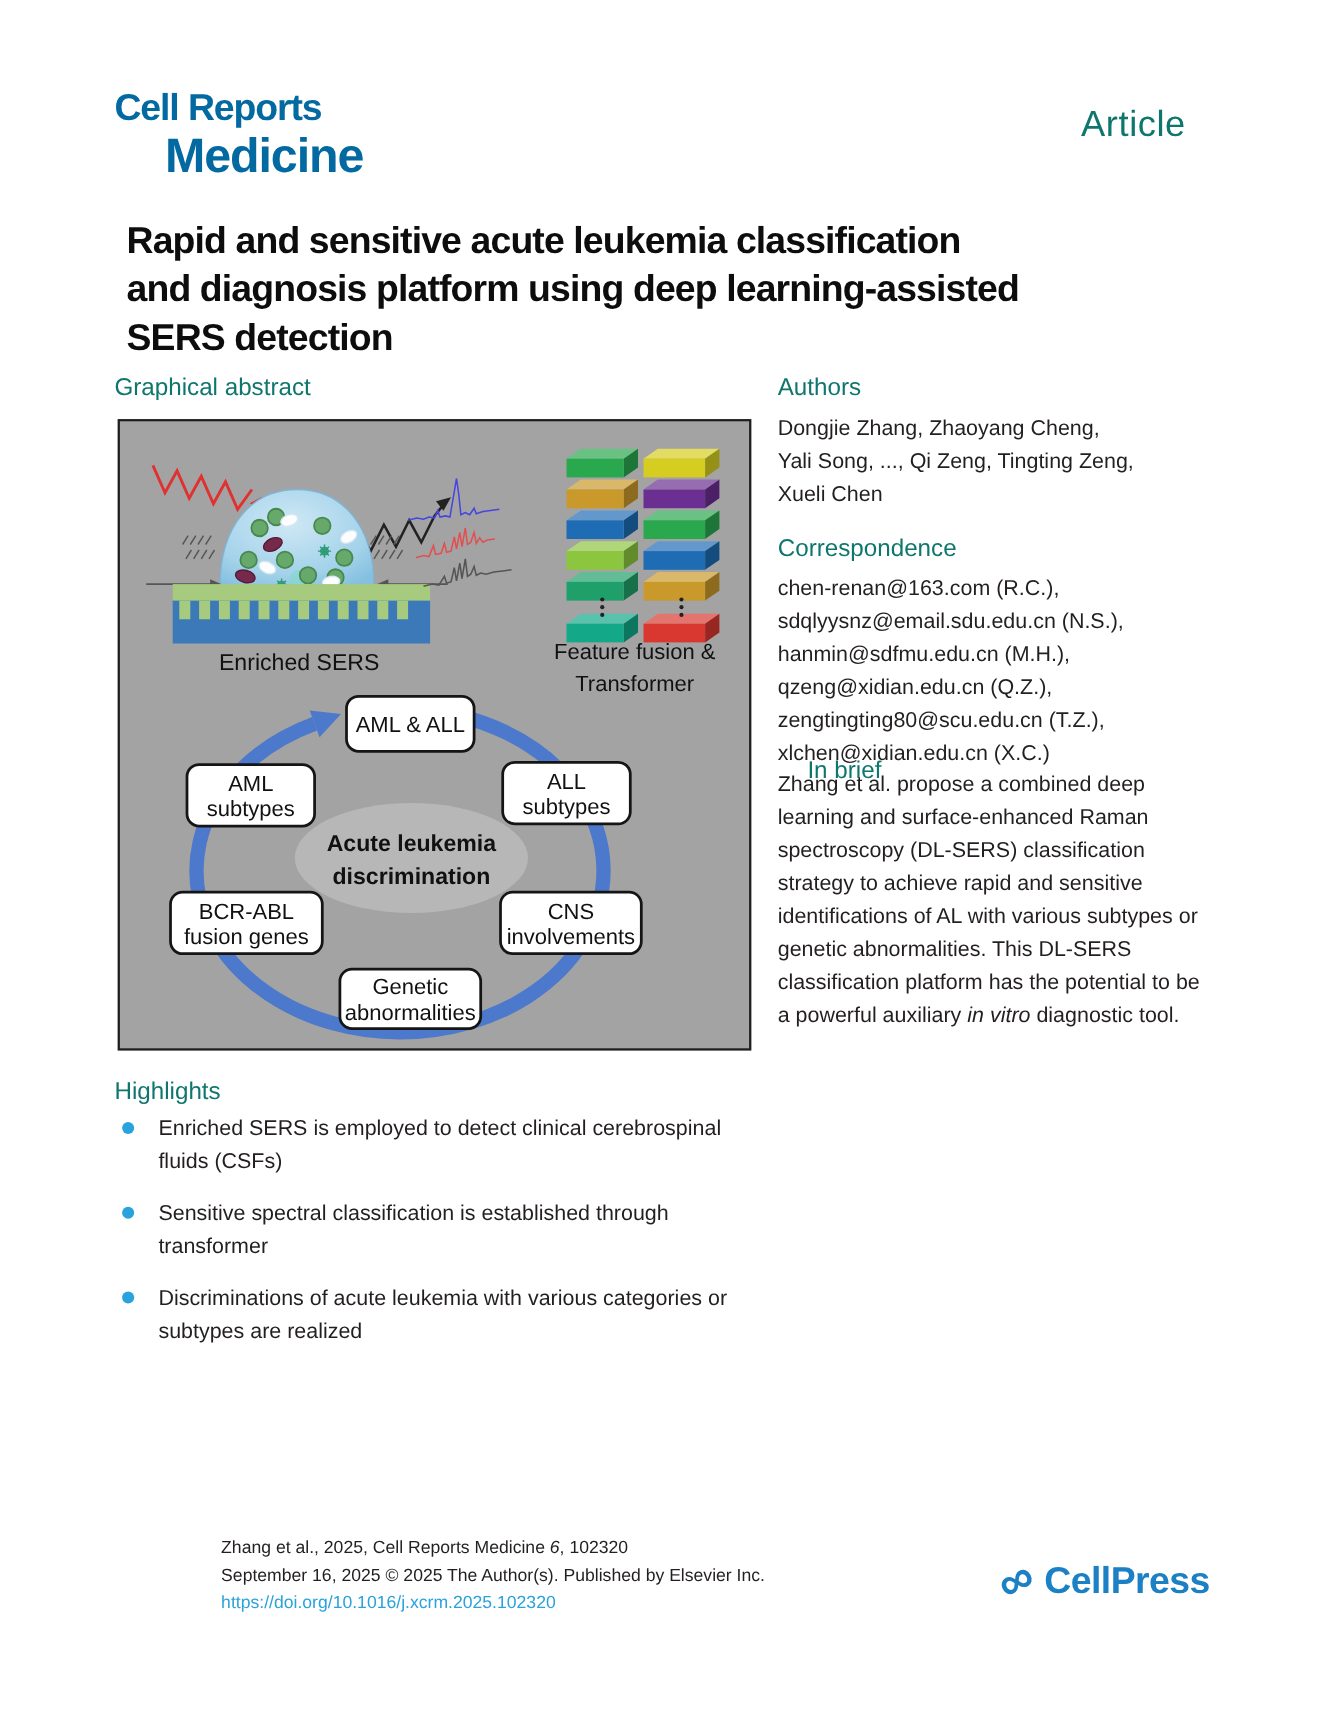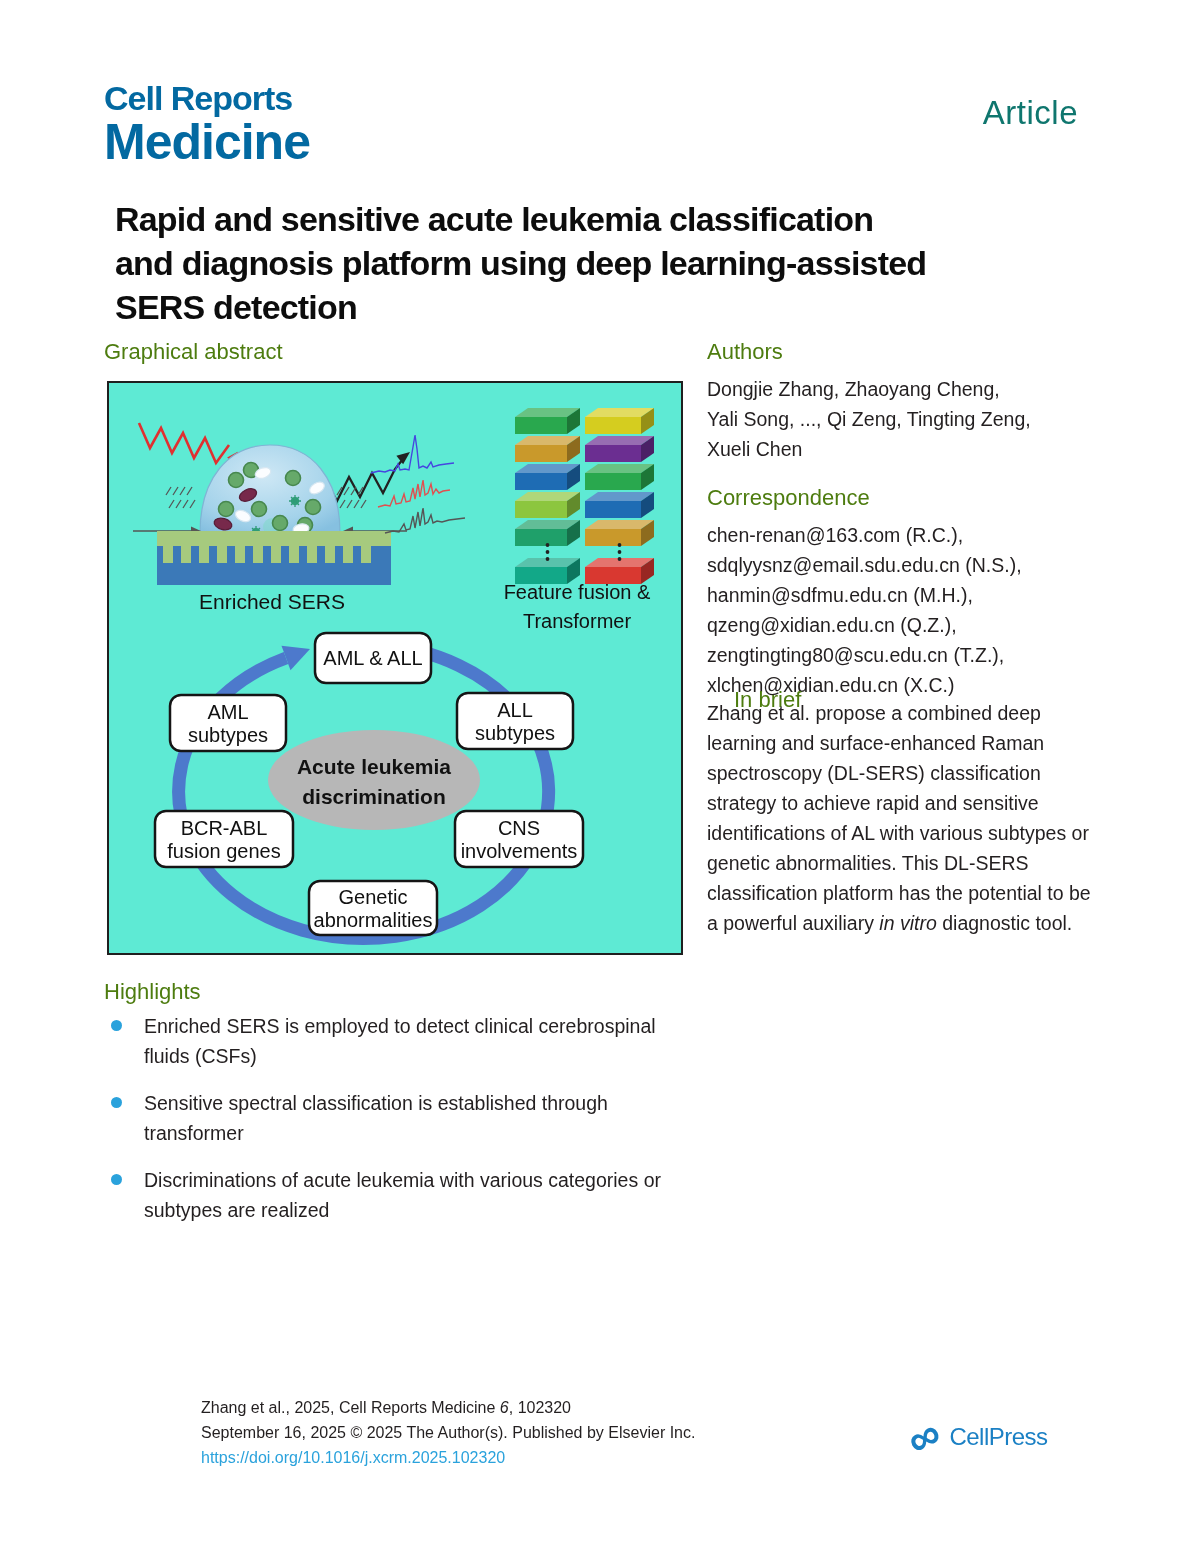--- a/index.html
+++ b/index.html
@@ -3,60 +3,60 @@
 <meta charset="utf-8">
 <style>
   html,body{margin:0;padding:0;background:#ffffff;}
   .page{position:relative;width:1200px;height:1557px;background:#fff;overflow:hidden;
         font-family:"Liberation Sans",sans-serif;color:#231f20;}
   .abs{position:absolute;}
 
   
   .logo{left:104px;top:80px;color:#0369a1;font-weight:bold;}
   .logo-line1{font-size:34px;line-height:37px;letter-spacing:-1px;}
-  .logo-line2{font-size:50px;line-height:50px;letter-spacing:-1px;}
+  .logo-line2{font-size:44px;line-height:50px;letter-spacing:-1px;margin-left:46px;}
   .article-type{right:122px;top:94px;font-size:33px;font-weight:normal;color:#0f766e;letter-spacing:0.5px;}
 
   
   .title{left:104px;top:186px;width:1020px;font-size:34px;font-weight:bold;color:#0d0d0d;
          line-height:44px;letter-spacing:-0.8px;white-space:pre-line;}
 
   
-  .h-blue{color:#4d7c0f;font-size:22px;line-height:26px;}
+  .h-blue{color:#0f766e;font-size:22px;line-height:26px;}
   .ga-heading{left:104px;top:339px;}
   .authors-heading{left:707px;top:339px;}
   .corr-heading{left:707px;top:485px;}
   .inbrief-heading{left:707px;top:687px;margin-left:27px;}
   .highlights-heading{left:104px;top:979px;}
 
   .body-text{font-size:19.5px;line-height:30px;color:#231f20;}
   .authors-names{left:707px;top:374px;width:400px;white-space:pre-line;}
   .corr-emails{left:707px;top:520px;width:400px;white-space:pre-line;}
   .inbrief-text{left:707px;top:698px;width:396px;}
 
   
-  .fig-box{left:107px;top:381px;width:576px;height:574px;border:2.5px solid #1f1f1f;background:#5eead4;box-sizing:border-box;}
+  .fig-box{left:107px;top:381px;width:576px;height:574px;border:2.5px solid #1f1f1f;background:#a3a3a3;box-sizing:border-box;}
   .fig-box svg{display:block;}
   svg text{font-family:"Liberation Sans",sans-serif;fill:#111;}
 
   
   .highlights-list{left:104px;top:1011px;width:590px;}
   .hl-item{display:flex;margin-bottom:17px;}
   .hl-dot{flex:0 0 11px;width:11px;height:11px;border-radius:50%;background:#2aa2dc;margin:9px 22px 0 7px;}
   .hl-text{flex:1;font-size:19.5px;line-height:30px;}
 
   
   .footer{left:201px;top:1395px;font-size:16px;line-height:25px;}
   .doi-link{color:#2aa2dc;text-decoration:none;cursor:pointer;}
   .vol-italic{font-style:italic;}
 
   
   .cellpress{left:908px;top:1415px;display:flex;align-items:center;color:#1b80c4;}
   .cp-mark{font-size:44px;font-weight:bold;display:inline-block;transform:rotate(-28deg);line-height:44px;margin-right:10px;}
-  .cp-text{font-size:24px;font-weight:normal;letter-spacing:-0.5px;text-align:center;}
+  .cp-text{font-size:34px;font-weight:bold;letter-spacing:-0.5px;text-align:center;}
 </style>
 </head>
 <body>
 
 <div class="page">
 
   <div class="abs logo">
     <div class="logo-line1">Cell Reports</div>
     <div class="logo-line2">Medicine</div>
   </div>

